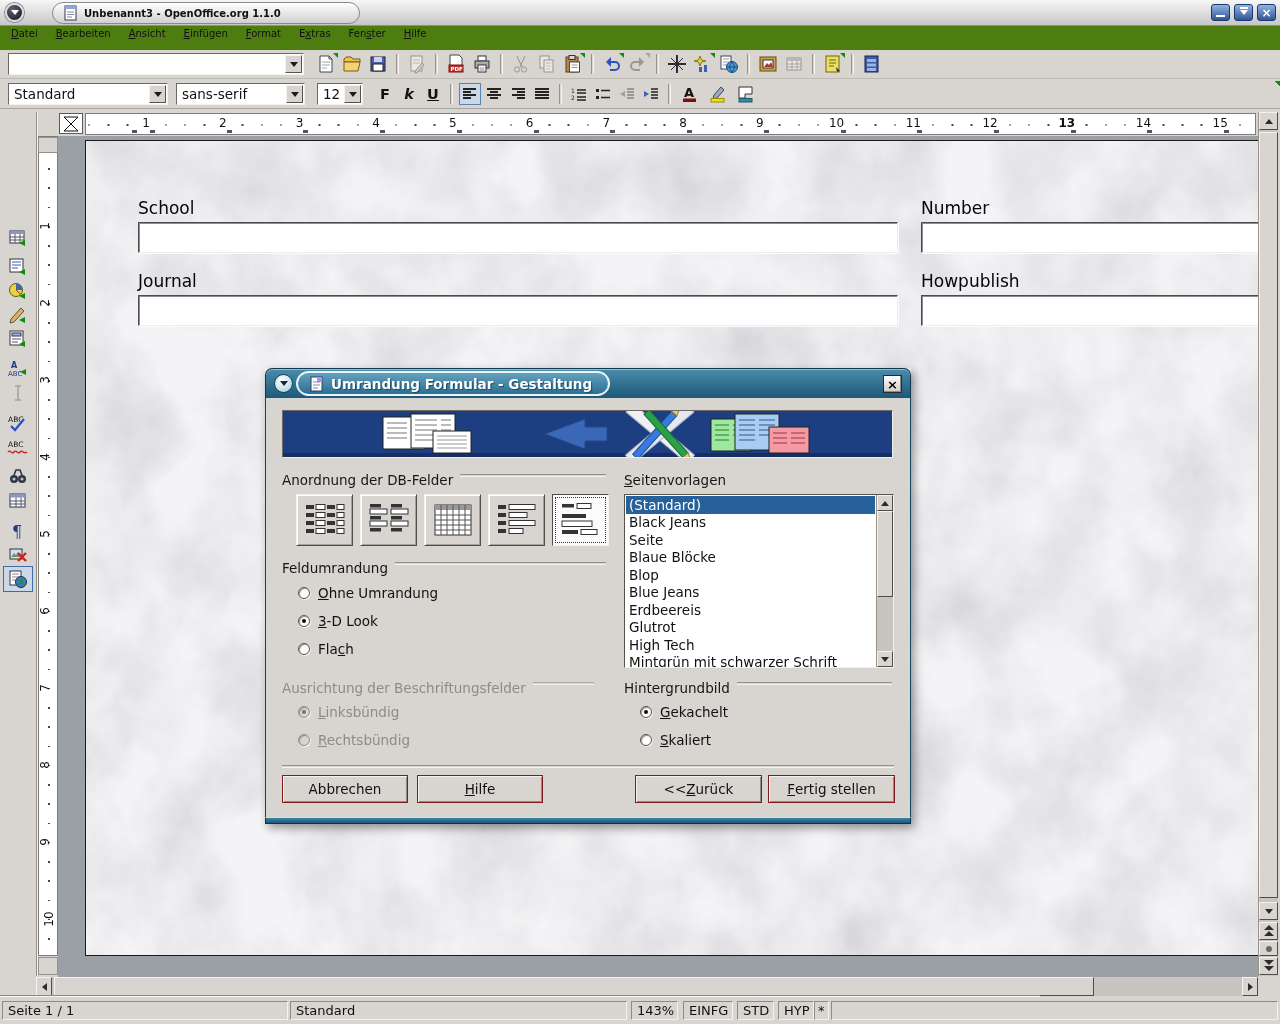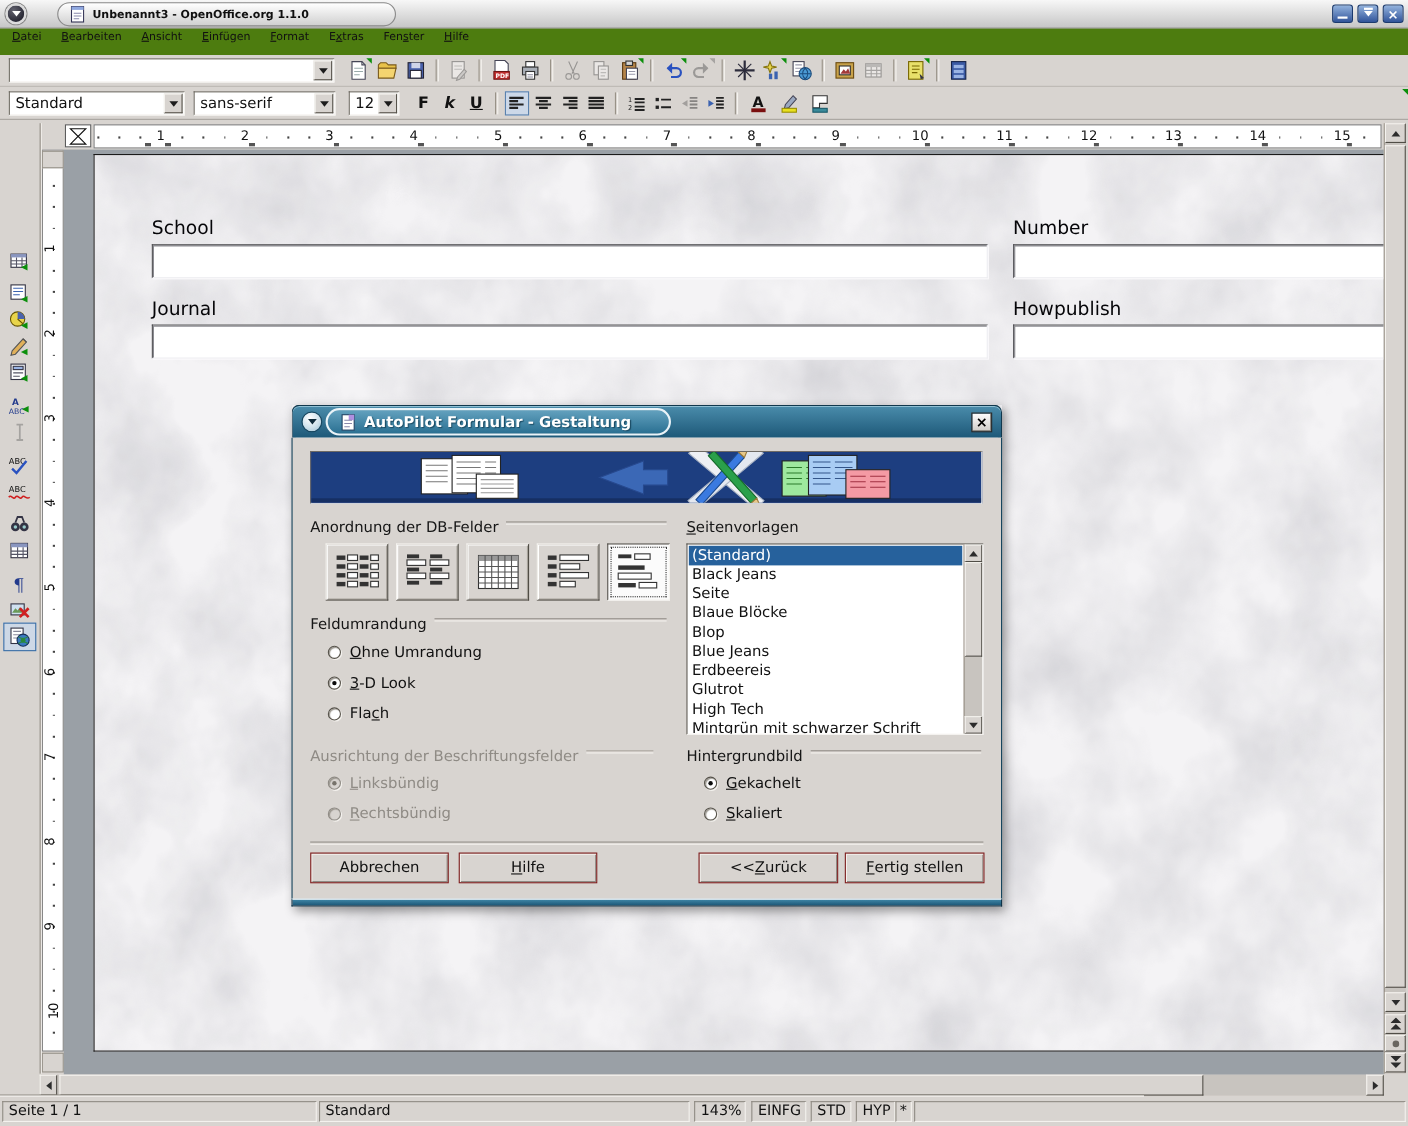--- a/index.html
+++ b/index.html
@@ -406,21 +406,21 @@
     <span class="hnum" style="left: 213.46px;">3</span>
     <span class="hnum" style="left: 290.19px;">4</span>
     <span class="hnum" style="left: 366.92px;">5</span>
     <span class="hnum" style="left: 443.65px;">6</span>
     <span class="hnum" style="left: 520.38px;">7</span>
     <span class="hnum" style="left: 597.11px;">8</span>
     <span class="hnum" style="left: 673.84px;">9</span>
     <span class="hnum" style="left: 750.57px;">10</span>
     <span class="hnum" style="left: 827.3px;">11</span>
     <span class="hnum" style="left: 904.03px;">12</span>
-    <span class="hnum" style="left: 980.76px;">13</span>
+    <span class="hnum" style="left: 980.76px; font-weight: bold;">13</span>
     <span class="hnum" style="left: 1057.49px;">14</span>
     <span class="hnum" style="left: 1134.22px;">15</span>
   </div>
 <div id="vruler">
   <div id="vticks"></div>
 
 <span class="vnum" style="top: 89px;">1</span>
     <span class="vnum" style="top: 166px;">2</span>
     <span class="vnum" style="top: 243px;">3</span>
     <span class="vnum" style="top: 320px;">4</span>
@@ -572,21 +572,21 @@
   <div id="dlg-title">
     <div id="dlg-menu-btn">
         <span class="tri-dn-d"></span>
       </div>
     <div id="dlg-capsule">
       <svg width="13" height="16" viewBox="0 0 13 16">
           <rect x="1" y="1" width="11" height="14" fill="#fff" stroke="#246"></rect>
           <rect x="7" y="1" width="5" height="5" fill="#b090e0"></rect>
           <path d="M3 6h7M3 9h7M3 12h5" stroke="#88a"></path>
         </svg>
-      <span id="dlg-title-text">AutoPilot Formular - Gestaltung</span>
+      <span id="dlg-title-text">Umrandung Formular - Gestaltung</span>
     </div>
     <div id="dlg-close">
         <span>×</span>
       </div>
   </div>
 
   <div id="dlg-body">
 
     <div id="dlg-banner">
       <svg width="609" height="46" viewBox="0 0 609 46">

